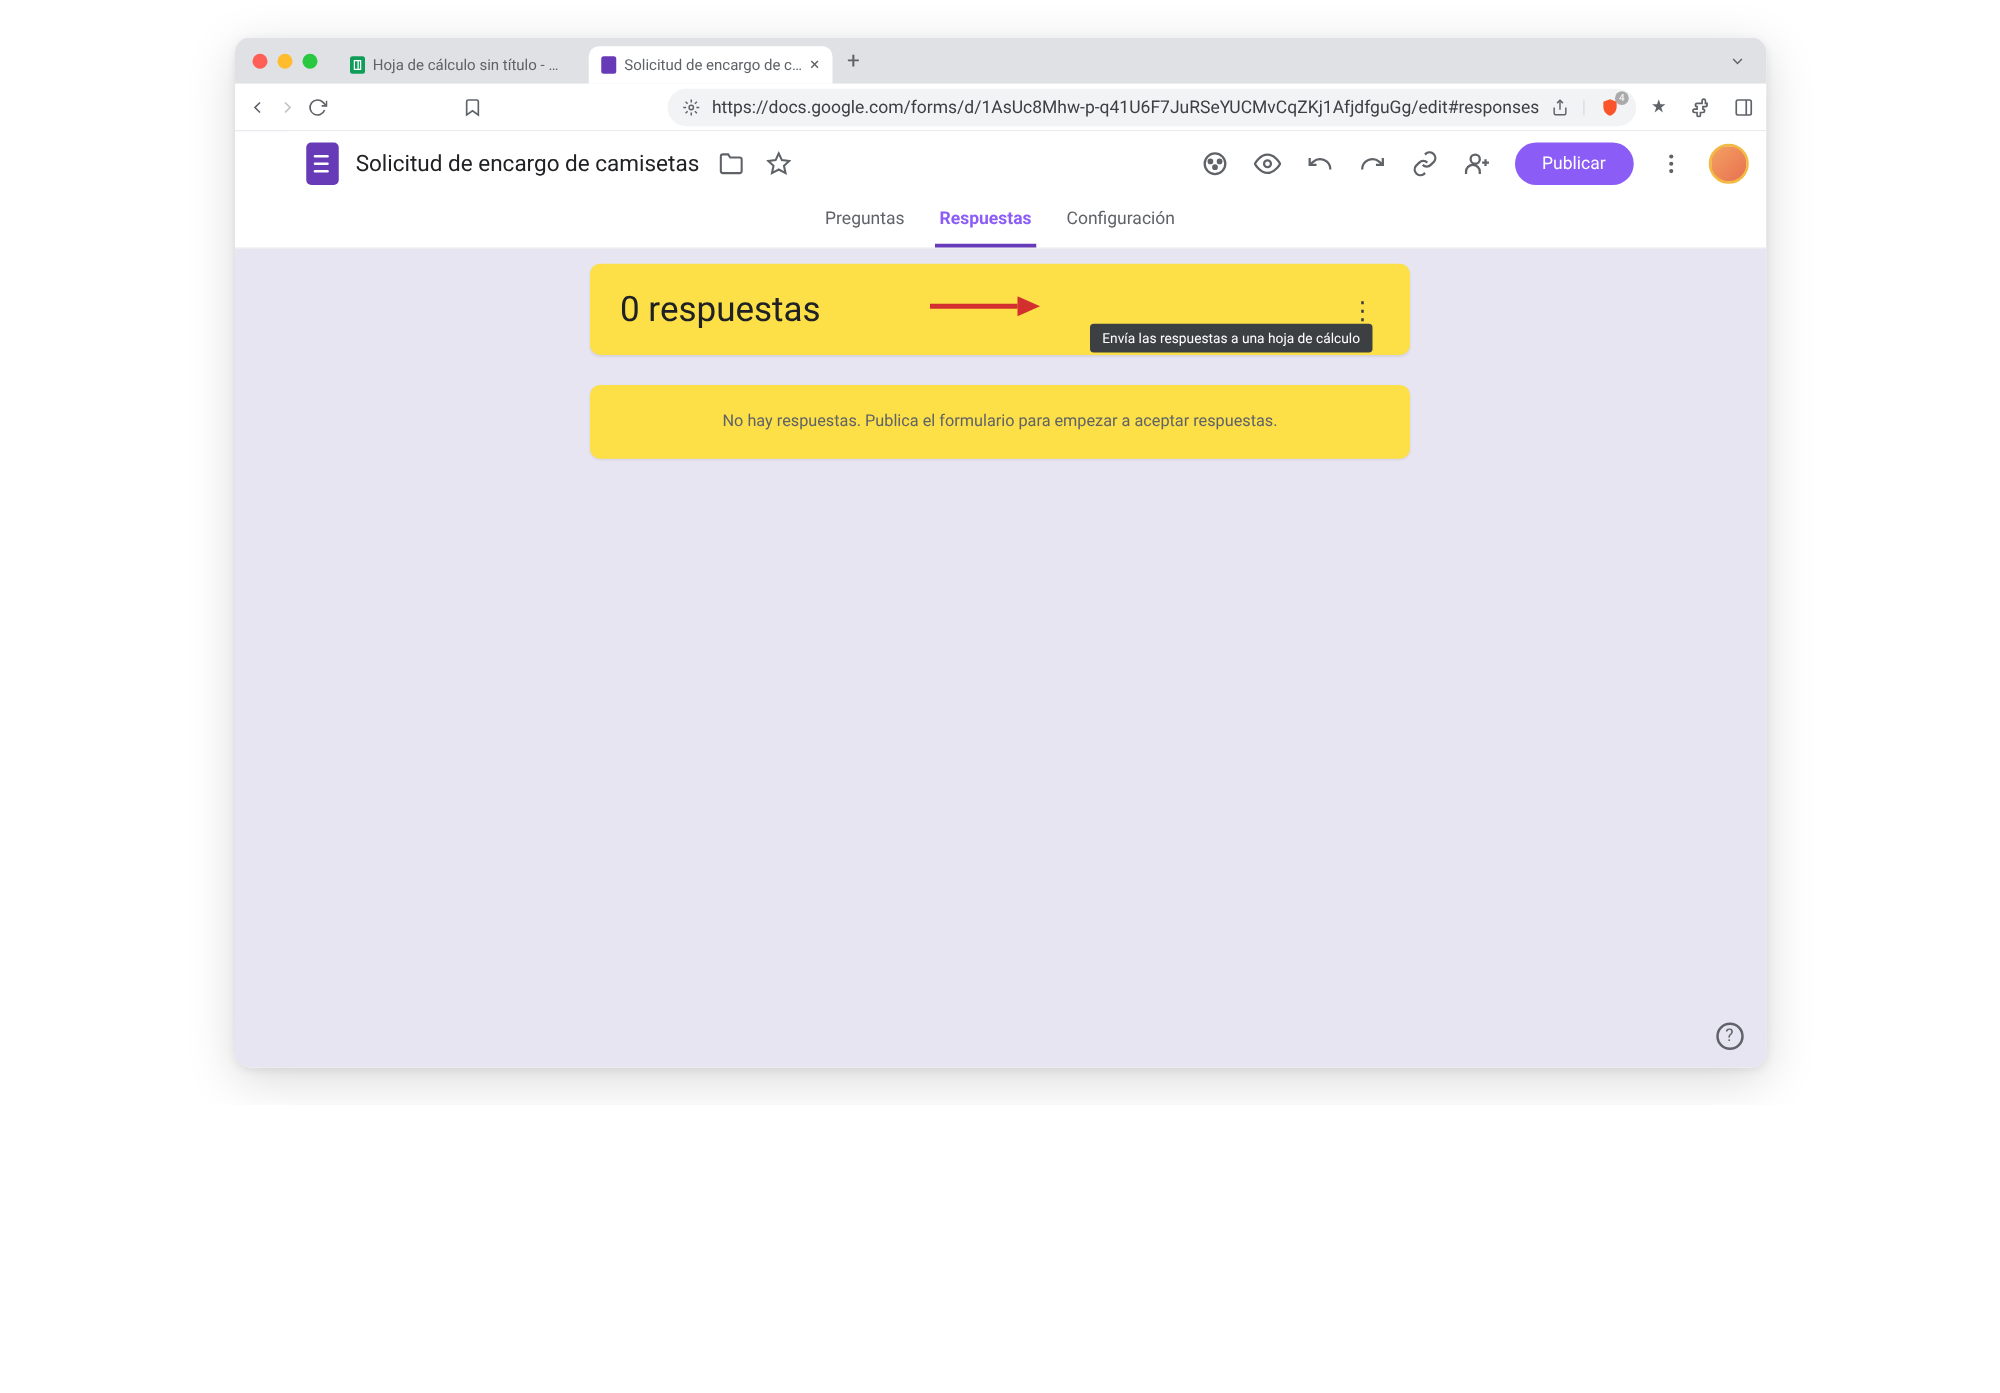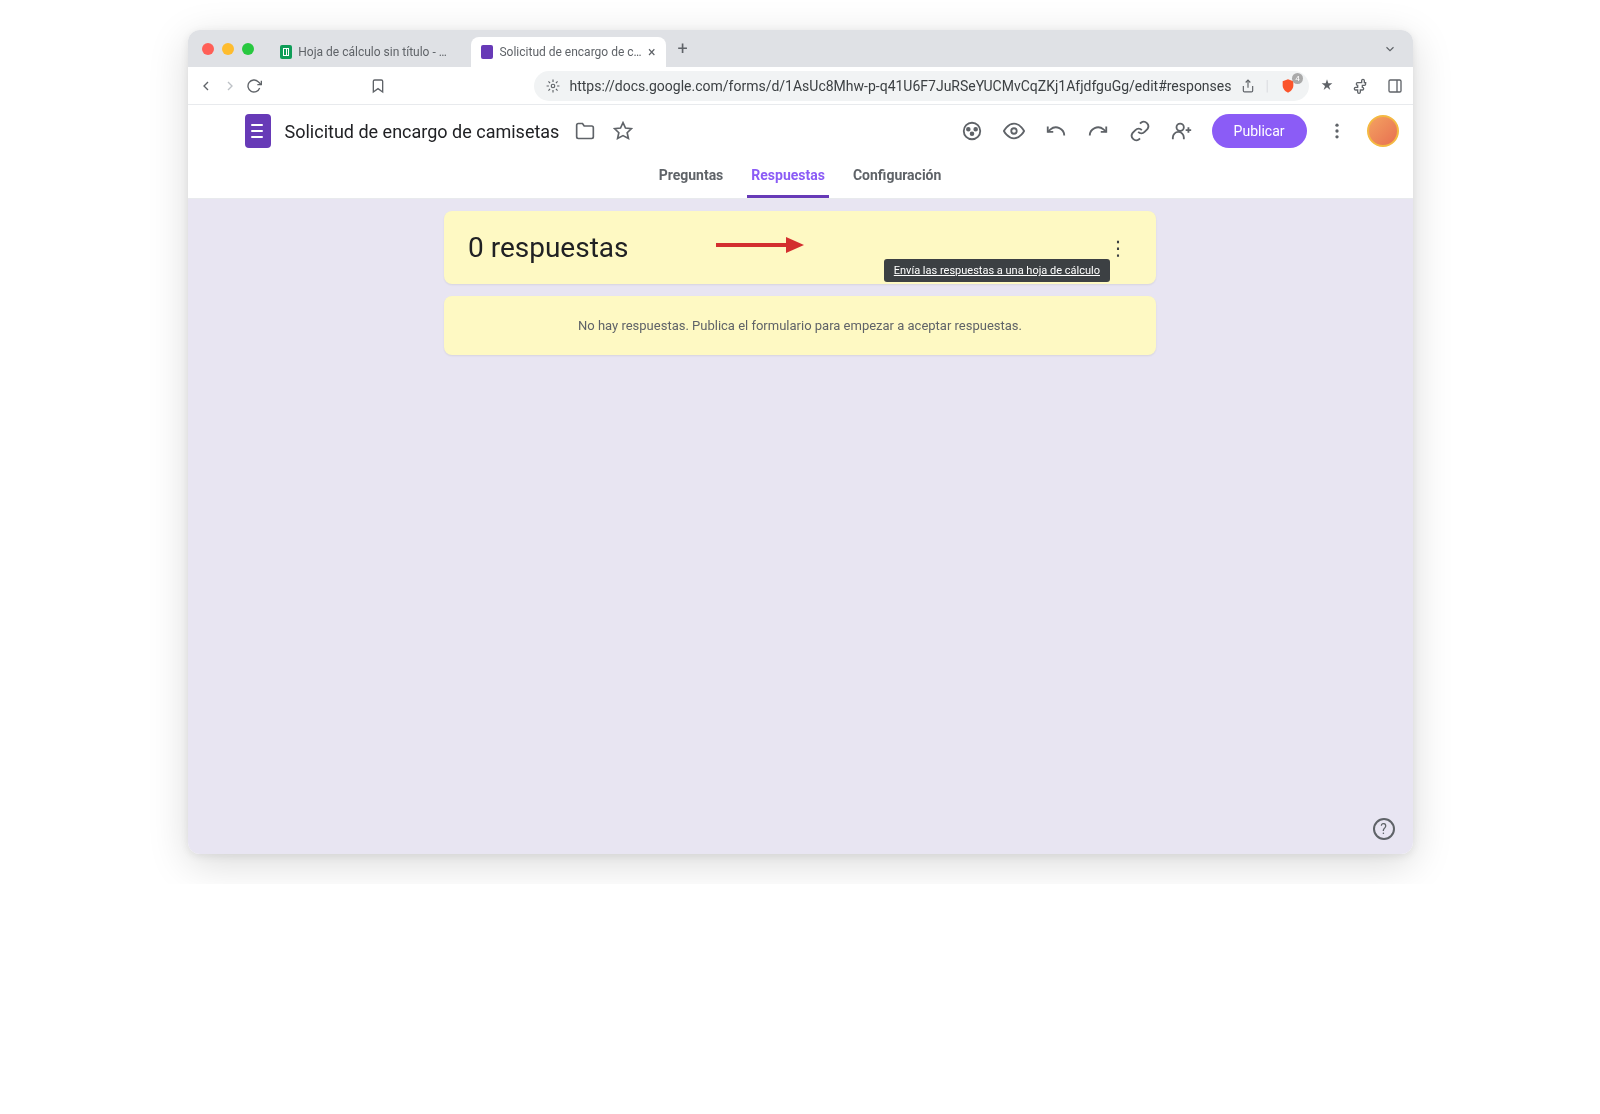--- a/index.html
+++ b/index.html
@@ -131,38 +131,37 @@
   gap: 20px;
   border-bottom: 1px solid #e8eaed;
   background: #fff;
 }
 .form-tab {
   padding: 10px 4px 12px;
   font-size: 14px;
   color: #5f6368;
   cursor: pointer;
   border-bottom: 3px solid transparent;
-  font-weight: bold;
 }
 .form-tab.active {
   color: #8b5cf6;
   border-bottom-color: #673ab7;
   font-weight: 700;
 }
 .content-area {
   flex: 1;
   background: #e8e5f2;
   padding: 12px 0;
   overflow: auto;
   position: relative;
 }
 .card {
-  width: 712px;
-  margin: 0 auto 12px;
-  background: #fef9c3;
+  width: 656px;
+  margin: 0 auto 24px;
+  background: #fde047;
   border-radius: 8px;
   box-shadow: 0 1px 2px rgba(0,0,0,0.08);
 }
 .responses-card {
   padding: 20px 24px;
   display: flex;
   align-items: center;
   gap: 12px;
   position: relative;
 }
@@ -195,28 +194,27 @@
 .more-vert { font-size: 20px; color: #3c4043; cursor: pointer; padding: 0 4px; }
 .empty-card {
   padding: 22px;
   text-align: center;
   font-size: 13px;
   color: #5f6368;
 }
 .tooltip {
   position: absolute;
   top: 48px;
-  right: 46px;
+  right: 30px;
   background: #3c4043;
   color: #fff;
   font-size: 11px;
   padding: 5px 10px;
   border-radius: 3px;
   white-space: nowrap;
-  text-decoration: underline;
 }
 .arrow-annotation {
   position: absolute;
   left: 272px;
   top: 26px;
   width: 88px;
   height: 16px;
   pointer-events: none;
 }
 .help-fab {

